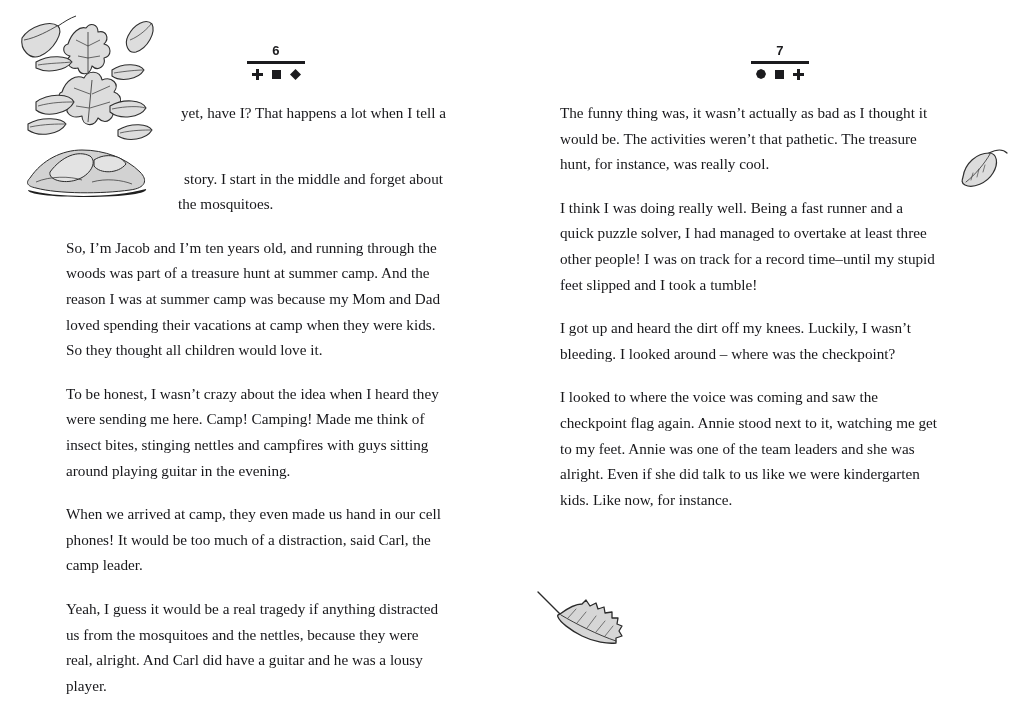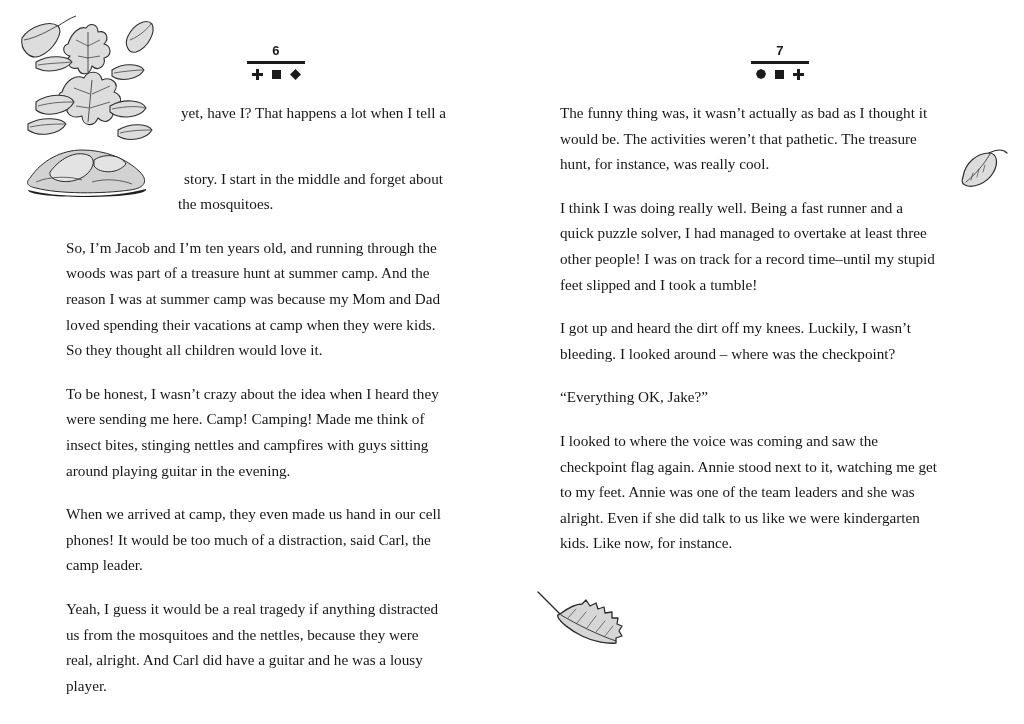--- a/index.html
+++ b/index.html
@@ -205,21 +205,20 @@
         <svg class="orn" width="11" height="11" viewBox="0 0 11 11">
           <path d="M4 0 H7 V4 H11 V7 H7 V11 H4 V7 H0 V4 H4 Z" fill="#1b1b1e"></path>
         </svg>
       </div>
     </div>
 
     <div class="column right">
       <p>The funny thing was, it wasn’t actually as bad as I thought it would be. The activities weren’t that pathetic. The treasure hunt, for instance, was really cool.</p>
       <p>I think I was doing really well. Being a fast runner and a quick puzzle solver, I had managed to overtake at least three other people! I was on track for a record time–until my stupid feet slipped and I took a tumble!</p>
       <p>I got up and heard the dirt off my knees. Luckily, I wasn’t bleeding. I looked around – where was the checkpoint?</p>
-      <p>“Everything OK, Jake?”</p>
       <p>I looked to where the voice was coming and saw the checkpoint flag again. Annie stood next to it, watching me get to my feet. Annie was one of the team leaders and she was alright. Even if she did talk to us like we were kindergarten kids. Like now, for instance.</p>
     </div>
 
     <svg class="art art-leaf-margin" viewBox="0 0 62 62">
       <g stroke="#2f2f2f" stroke-width="1.2" stroke-linejoin="round" stroke-linecap="round">
         <path d="M8 34 C10 20, 22 10, 34 10 C42 10, 44 20, 38 30 C32 40, 18 46, 10 42 C6 40, 7 37, 8 34 Z" fill="#dcdcdc"></path>
         <path d="M34 10 C42 6, 48 6, 52 10" fill="none"></path>
         <path d="M11 39 C20 32, 30 20, 35 11" fill="none" stroke-width=".8"></path>
         <path d="M16 37 L18 30 M22 34 L24 26 M28 29 L30 22" fill="none" stroke-width=".6"></path>
       </g>

